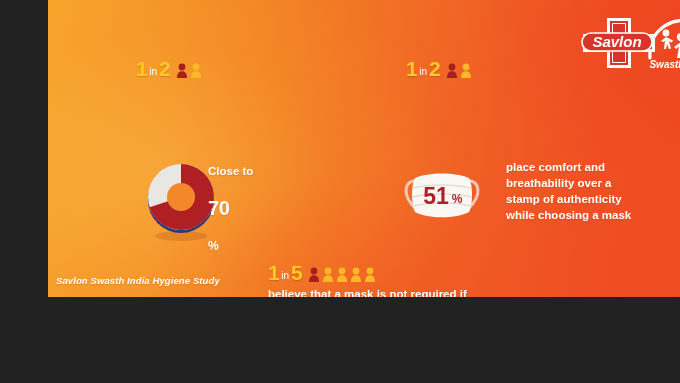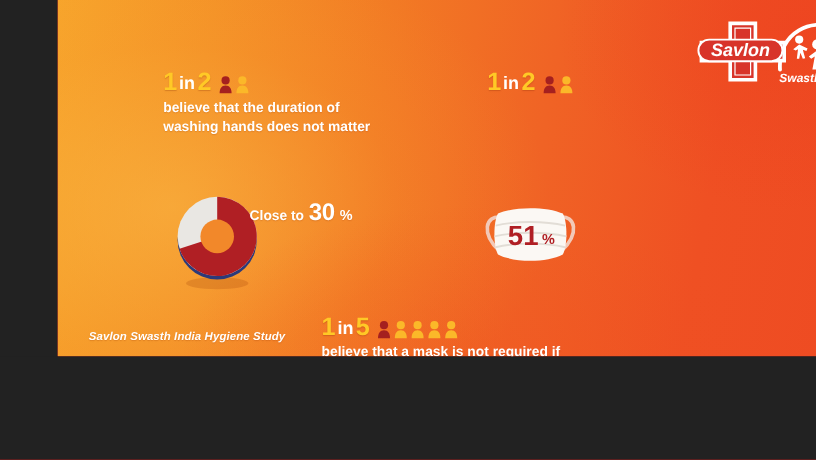--- a/index.html
+++ b/index.html
@@ -55,22 +55,22 @@
     line-height: 1;
   }
   .big-num {
     font-size: 21px;
     font-weight: bold;
     color: #FFC926;
     letter-spacing: -0.5px;
     text-shadow: 0 1px 1px rgba(120,30,0,0.25);
   }
   .in-word {
-    font-size: 15px;
-    font-weight: bold;
+    font-size: 10px;
+    font-weight: normal;
     color: #FFFFFF;
     margin: 0 2px 1px 2px;
     position: relative;
     top: -1px;
   }
   .people {
     display: flex;
     align-items: flex-end;
     margin-left: 6px;
     margin-bottom: 1px;
@@ -129,28 +129,29 @@
     letter-spacing: -0.3px;
   }
   .inline-stat .hilite-pct {
     font-size: 12px;
     font-weight: bold;
     color: #FFFFFF;
   }
   .inline-first-line {
     display: flex;
     align-items: baseline;
-    gap: 4px;
+    gap: 15px;
     margin-bottom: 1px;
+    flex-direction: column;
   }
 
   
   .footer {
     position: absolute;
-    left: 26px;
+    left: 8px;
     bottom: 11px;
     font-size: 9.5px;
     font-weight: bold;
     font-style: italic;
     color: #FFFFFF;
     letter-spacing: 0.1px;
     text-shadow: 0 1px 1px rgba(150,50,0,0.25);
   }
 </style>
 </head>
@@ -202,22 +203,20 @@
         <svg class="person" viewBox="0 0 12 15">
           <circle cx="6" cy="4" r="3.4" fill="#A5201F"></circle>
           <path d="M6 8.2 c-3.4 0 -5 2.6 -5 6.8 h10 c0 -4.2 -1.6 -6.8 -5 -6.8 z" fill="#A5201F"></path>
         </svg>
         <svg class="person" viewBox="0 0 12 15">
           <circle cx="6" cy="4" r="3.4" fill="#FBB829"></circle>
           <path d="M6 8.2 c-3.4 0 -5 2.6 -5 6.8 h10 c0 -4.2 -1.6 -6.8 -5 -6.8 z" fill="#FBB829"></path>
         </svg>
       </span>
     </div>
-    <div class="stat-body">believe that the duration of
-washing hands does not matter</div>
   </div>
 
   <div class="stat" id="stat-indoors">
     <div class="stat-head">
       <span class="big-num">1</span>
       <span class="in-word">in</span>
       <span class="big-num">2</span>
       <span class="people">
         <svg class="person" viewBox="0 0 12 15">
           <circle cx="6" cy="4" r="3.4" fill="#A5201F"></circle>
@@ -243,41 +242,47 @@
 
       <path d="M37 37 L37 4 A33 33 0 1 1 5.6 47.2 Z" fill="#B01F24"></path>
 
       <circle cx="37" cy="37" r="14" fill="#F2882A"></circle>
     </svg>
   </div>
   <div class="stat" id="stat-surfaces">
     <div class="inline-stat">
       <span class="inline-first-line">
         <span>Close to</span>
-        <span class="hilite">30</span>
+        <span class="hilite">70</span>
         <span class="hilite-pct">%</span>
       </span>
     </div>
   </div>
 
   <div class="mask-wrap">
     <svg viewBox="0 0 84 64" width="84" height="64">
 
       <path d="M18 18 C4 16, 1 32, 16 46" fill="none" stroke="#F2C9B8" stroke-width="3" stroke-linecap="round"></path>
       <path d="M66 18 C80 16, 83 32, 68 46" fill="none" stroke="#F2C9B8" stroke-width="3" stroke-linecap="round"></path>
 
       <path d="M15 15 C28 9, 56 9, 69 15 C73 22, 73 42, 69 49 C56 56, 28 56, 15 49 C11 42, 11 22, 15 15 Z" fill="#FBF8F4"></path>
 
       <path d="M13 25 C30 21, 54 21, 71 25" fill="none" stroke="#E2DDD6" stroke-width="1.6"></path>
       <path d="M12 34 C30 30, 54 30, 72 34" fill="none" stroke="#E2DDD6" stroke-width="1.6"></path>
       <path d="M13 43 C30 39, 54 39, 71 43" fill="none" stroke="#E2DDD6" stroke-width="1.6"></path>
 
       <text x="36" y="41" text-anchor="middle" font-family="Liberation Sans, sans-serif" font-size="23" font-weight="bold" fill="#B01F24">51</text>
       <text x="57" y="40" text-anchor="middle" font-family="Liberation Sans, sans-serif" font-size="12" font-weight="bold" fill="#B01F24">%</text>
     </svg>
+  </div>
+  <div class="stat" id="stat-mask">
+    <div class="stat-body" style="margin-top:0;">place comfort and
+breathability over a
+stamp of authenticity
+while choosing a mask</div>
   </div>
 
   <div class="stat" id="stat-vaccinated">
     <div class="stat-head">
       <span class="big-num">1</span>
       <span class="in-word">in</span>
       <span class="big-num">5</span>
       <span class="people">
         <svg class="person" viewBox="0 0 12 15">
           <circle cx="6" cy="4" r="3.4" fill="#A5201F"></circle>

